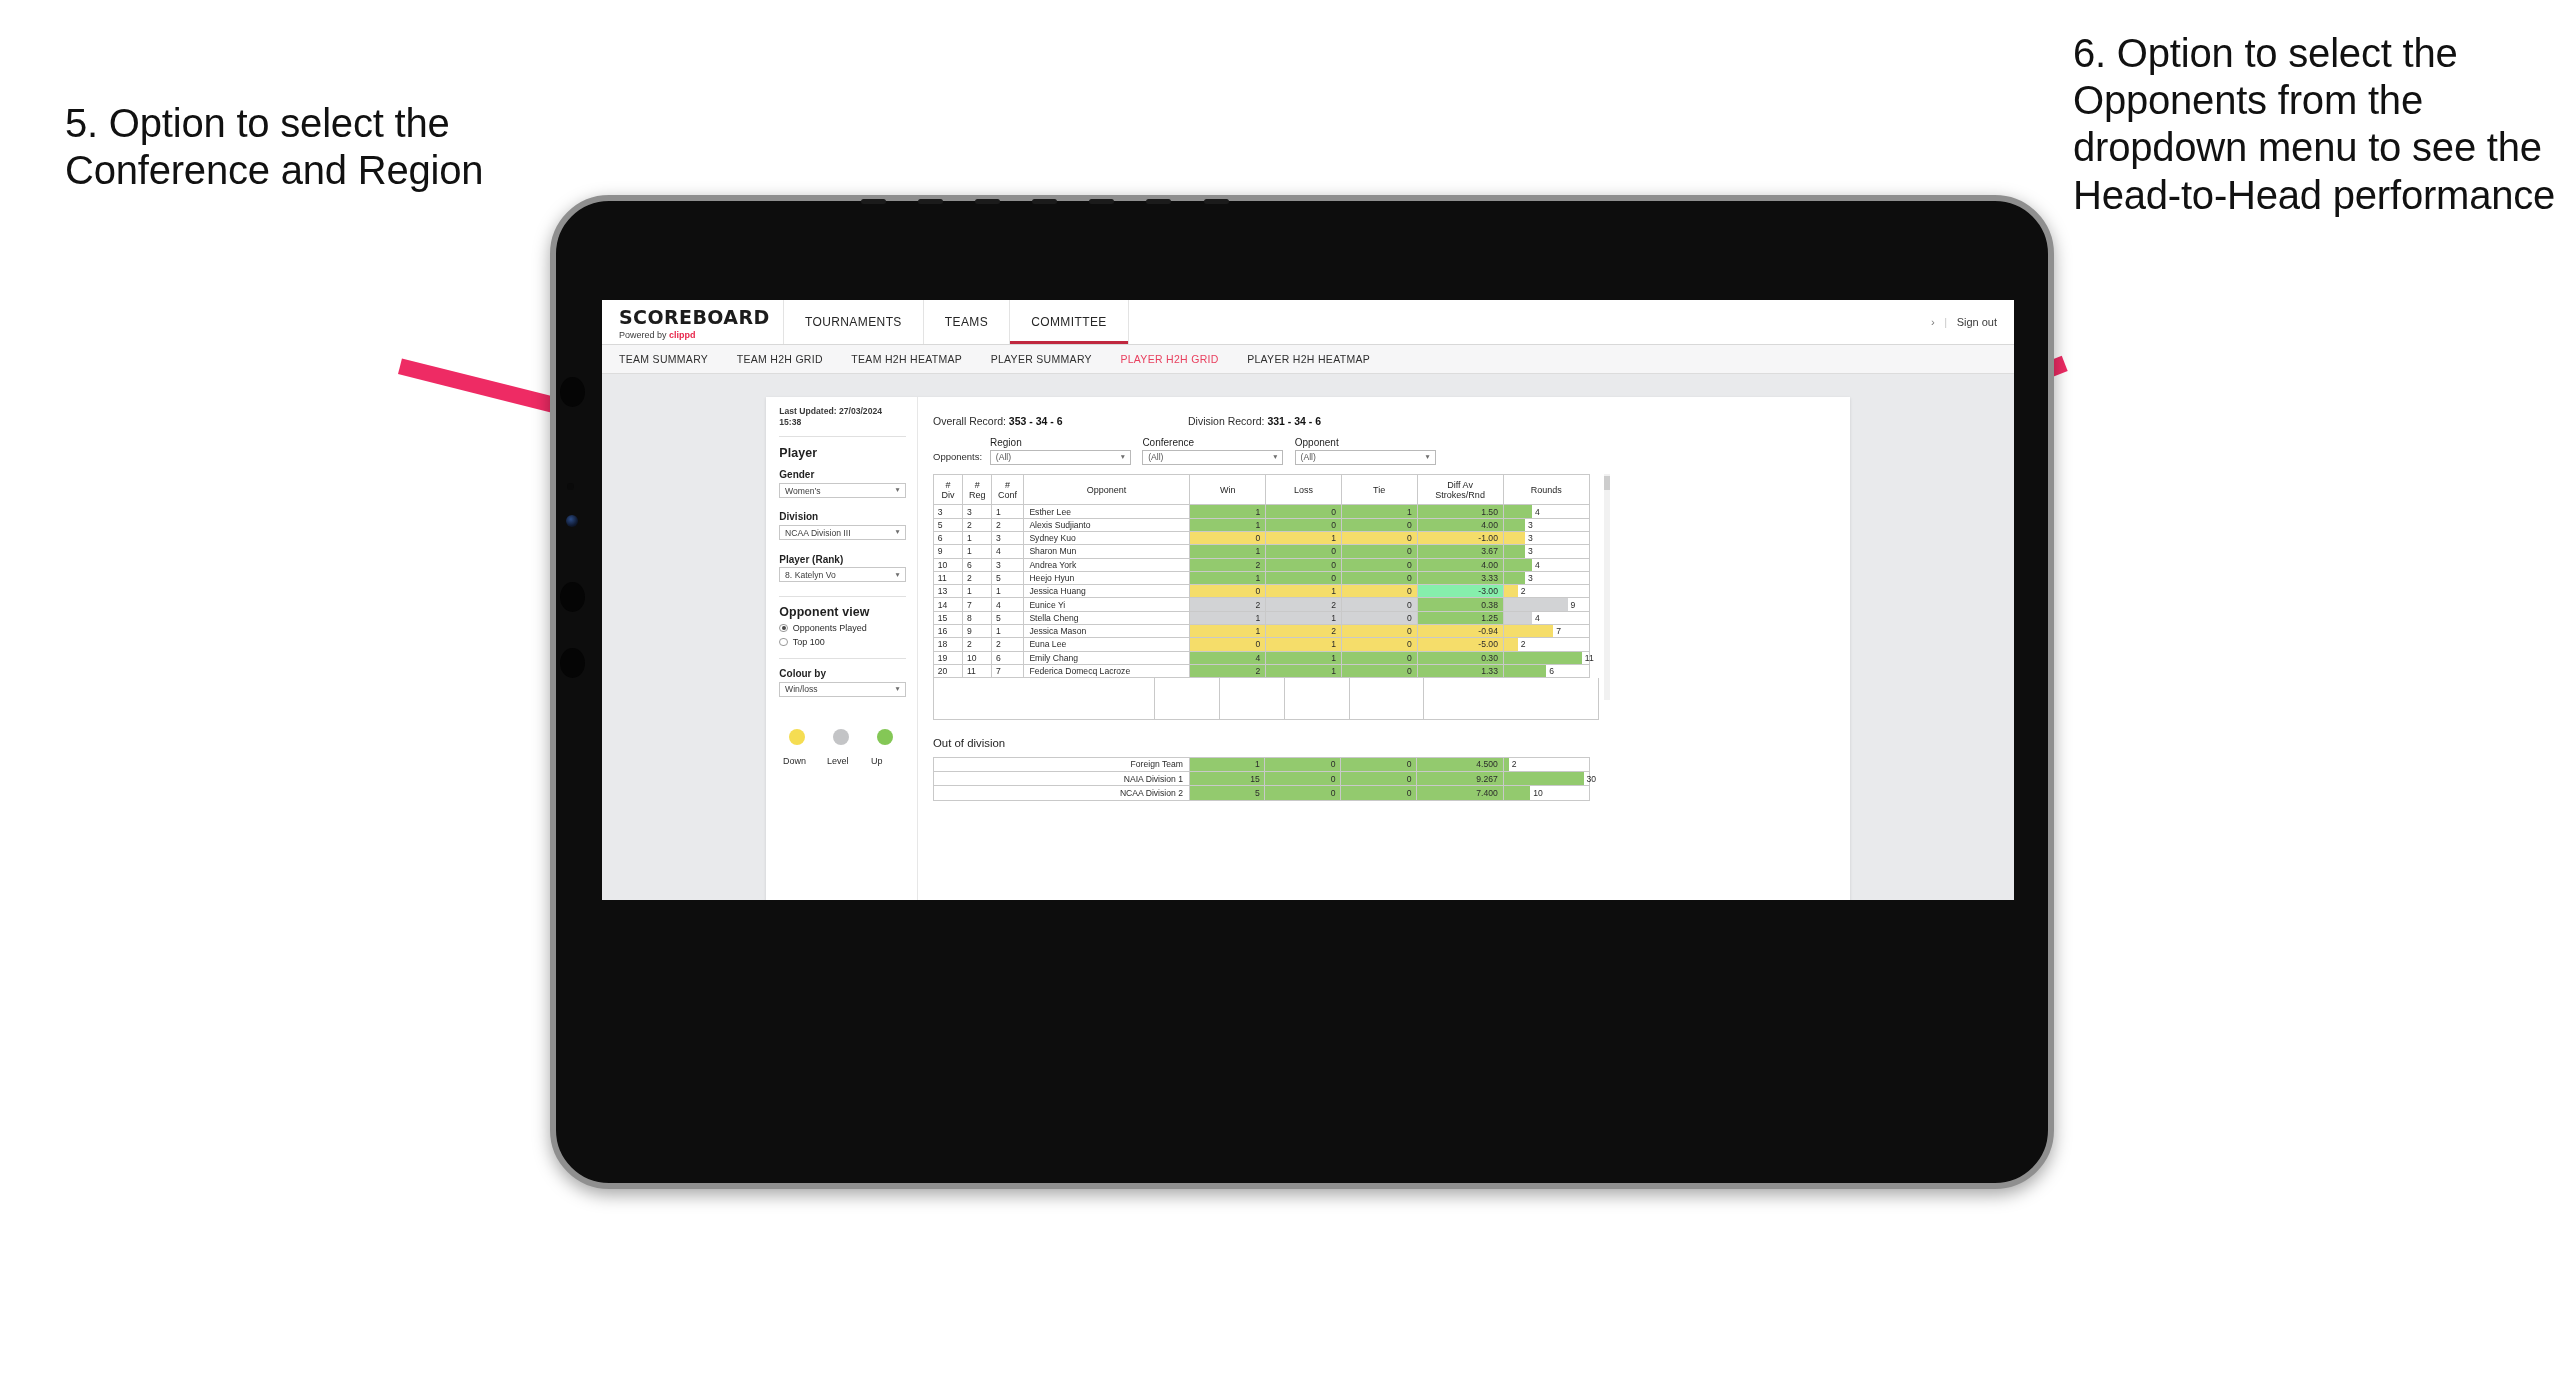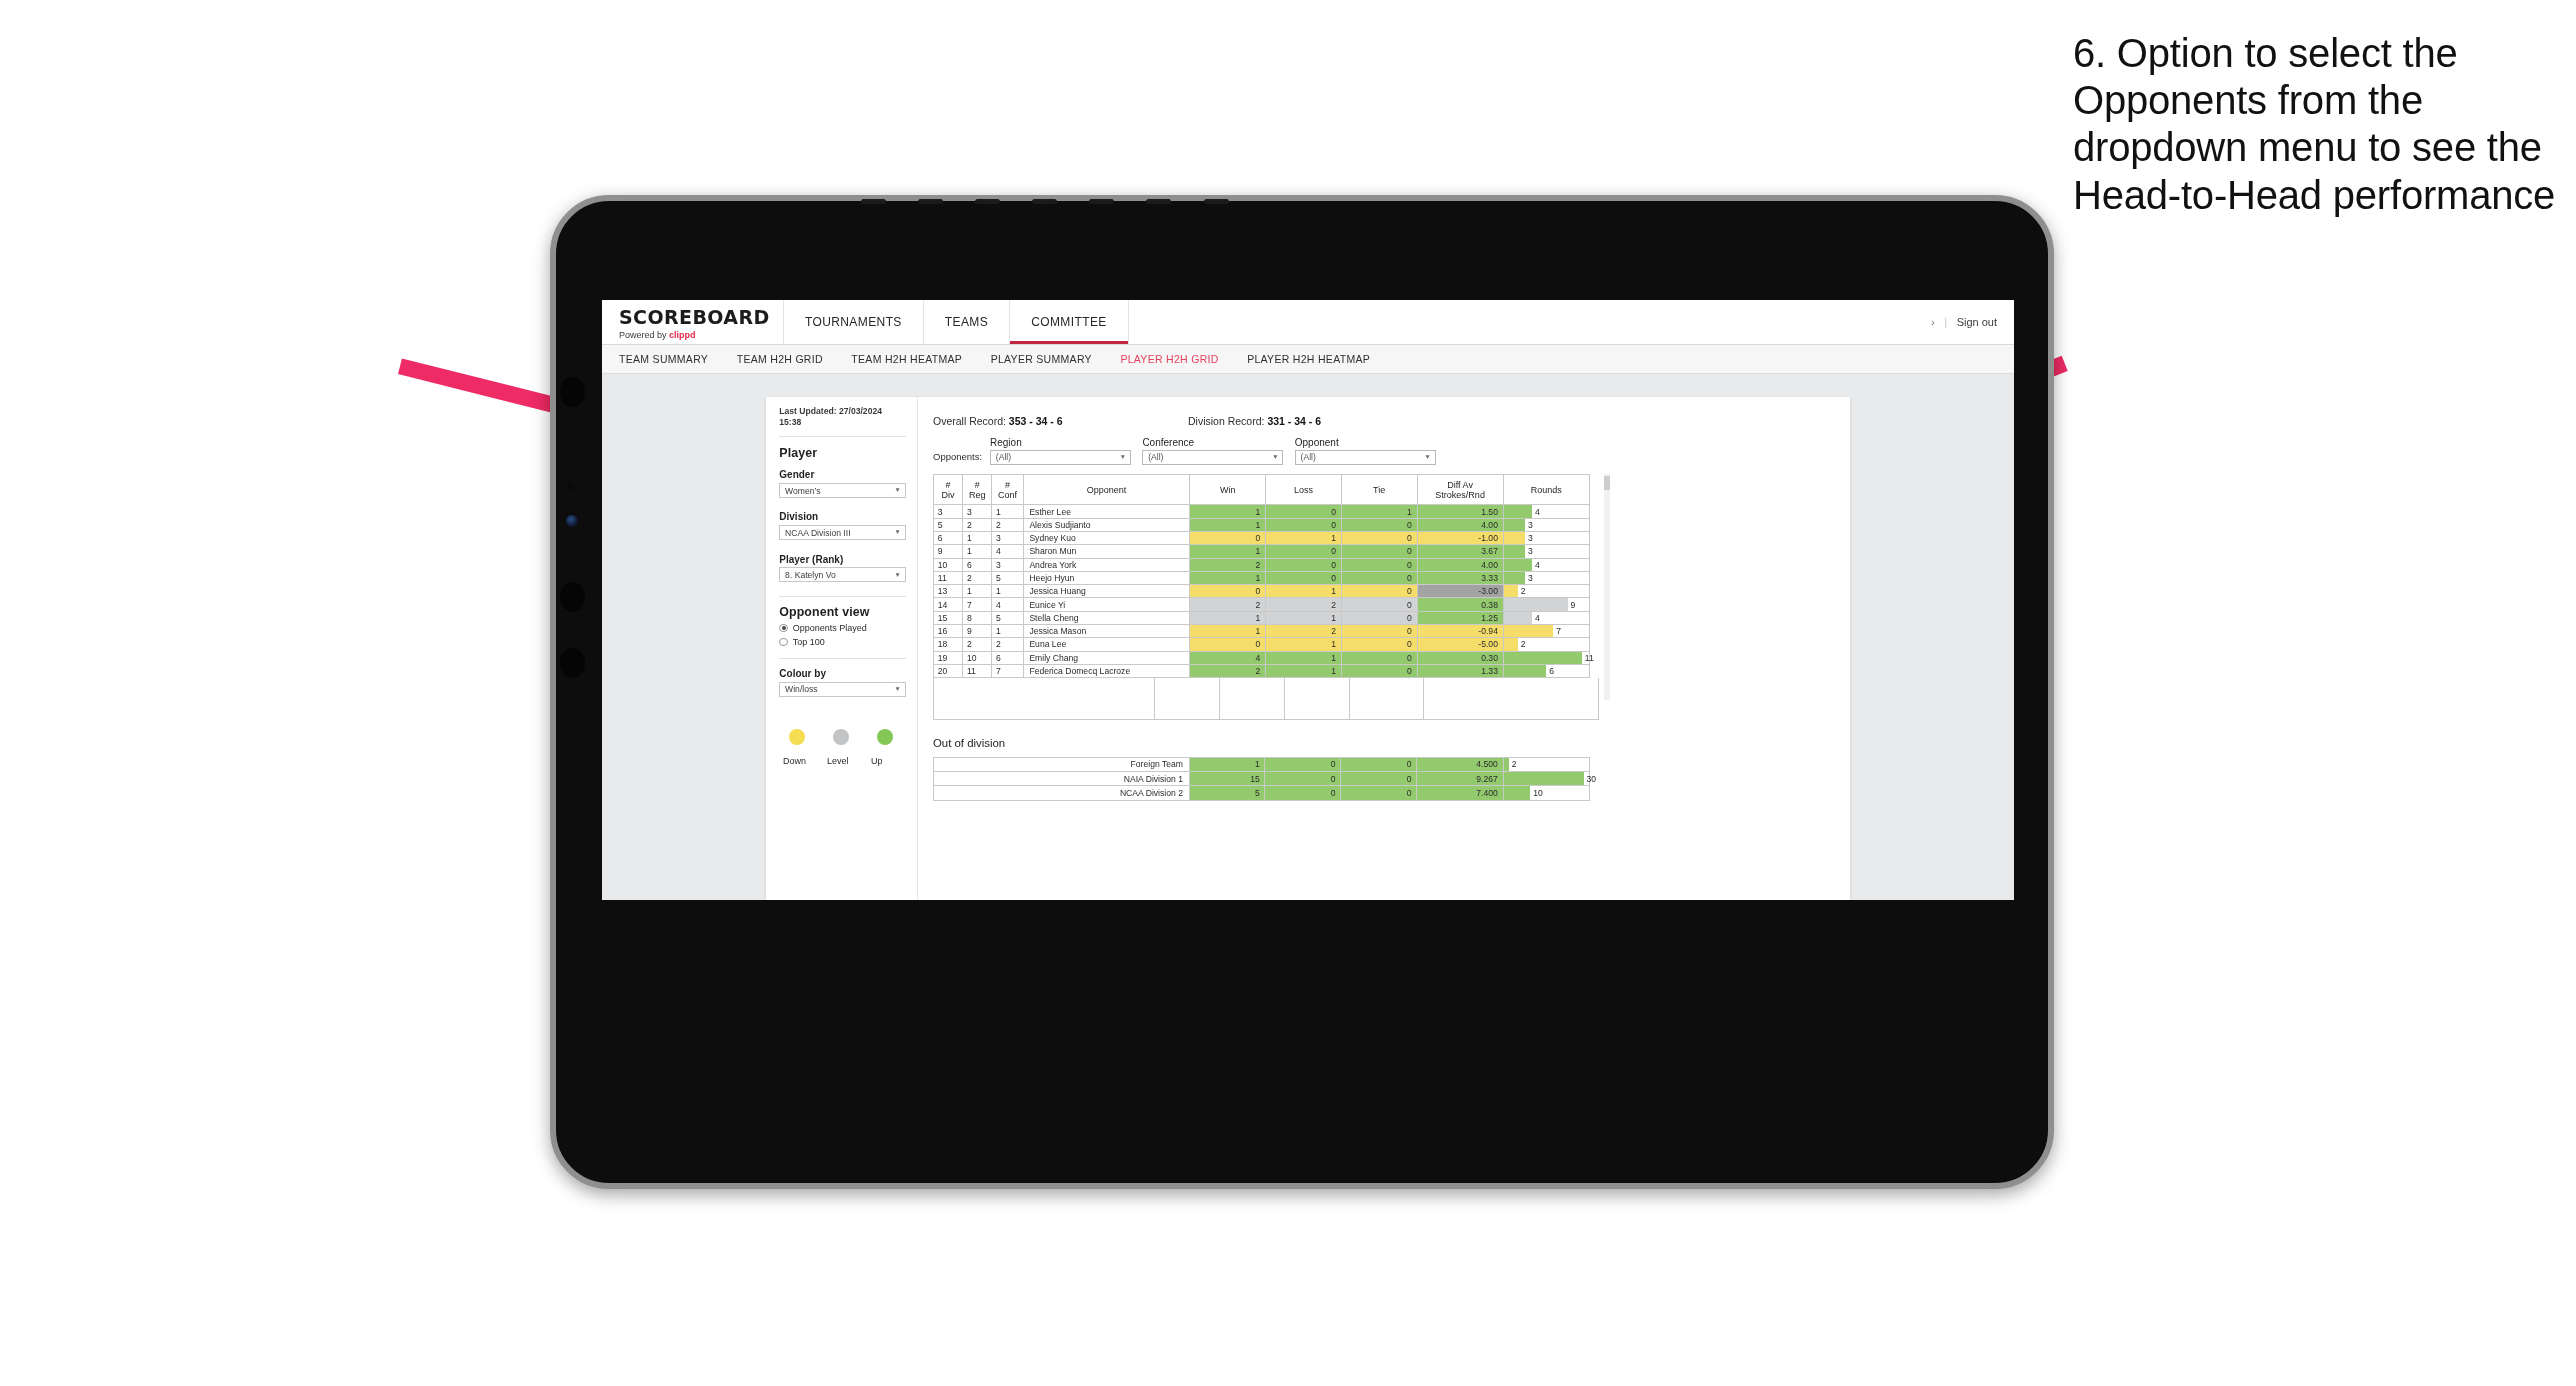--- a/index.html
+++ b/index.html
@@ -186,20 +186,21 @@
   .tb-div { width: 1px; height: 12.4px; background:#d8d8d8; margin: 0 8.6px; }
   .tb-text { display:flex; align-items:center; gap:3.8px; margin-right: 15px; cursor:pointer; white-space:nowrap; }
   #tb-right { margin-left:auto; display:flex; align-items:center; padding-right: 13.3px; }
   svg { display:block; }
 </style>
 </head>
 <body>
 
 <div id="stage">
 
+  <div class="annot" id="annot-left">5. Option to select the Conference and Region</div>
   <div class="annot" id="annot-right">6. Option to select the Opponents from the dropdown menu to see the Head-to-Head performance</div>
 
   <svg class="arrow-svg" viewBox="0 0 2707 1457">
     <defs>
       <marker id="ah" markerWidth="6" markerHeight="6" refX="3.2" refY="3" orient="auto">
         <path d="M0,0 L6,3 L0,6 z" fill="#ee2b64"></path>
       </marker>
     </defs>
     <line x1="420" y1="385" x2="1148" y2="568" stroke="#ee2b64" stroke-width="17" marker-end="url(#ah)"></line>
     <line x1="2170" y1="382" x2="1790" y2="532" stroke="#ee2b64" stroke-width="17" marker-end="url(#ah)"></line>
@@ -460,21 +461,21 @@
                       </td>
                     </tr>
                     <tr class="grid-row">
                       <td class="c-idx">13</td>
                       <td class="c-idx">1</td>
                       <td class="c-idx">1</td>
                       <td class="c-opp">Jessica Huang</td>
                       <td class="c-num" style="background: rgb(245, 221, 106);">0</td>
                       <td class="c-num" style="background: rgb(245, 221, 106);">1</td>
                       <td class="c-num" style="background: rgb(245, 221, 106);">0</td>
-                      <td class="c-num" style="background: #a3a3a3;">-3.00</td>
+                      <td class="c-num" style="background: #86efac;">-3.00</td>
                       <td class="c-rounds">
                         <div class="bar" style="width:16.666666666666664%;background:#f5dd6a"></div>
                         <div class="bar-label" style="left:16.666666666666664%">2</div>
                       </td>
                     </tr>
                     <tr class="grid-row">
                       <td class="c-idx">14</td>
                       <td class="c-idx">7</td>
                       <td class="c-idx">4</td>
                       <td class="c-opp">Eunice Yi</td>

